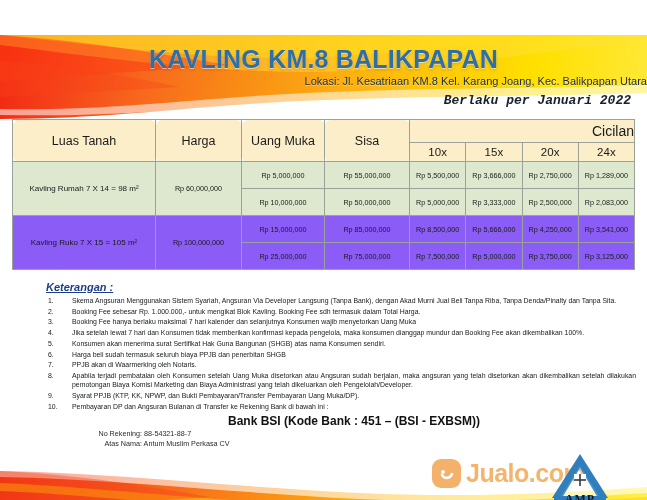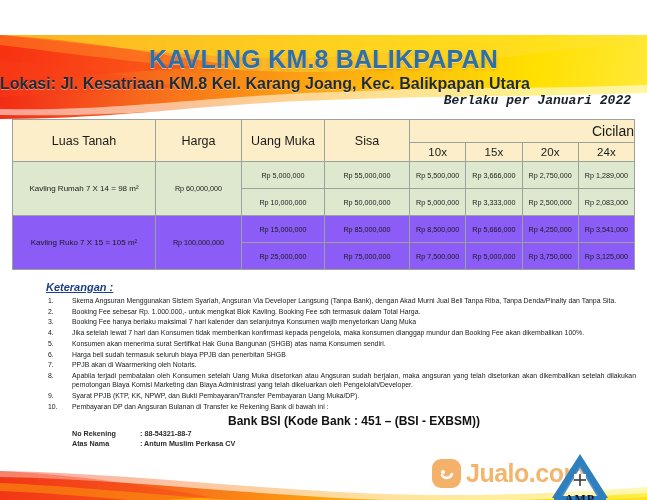--- a/index.html
+++ b/index.html
@@ -13,58 +13,58 @@
 
   
   .banner{position:absolute;left:0;top:0;width:647px;height:84px;overflow:hidden;}
   .banner .bg{position:absolute;inset:0;
     background:linear-gradient(100deg,#f12711 0%,#f5421a 10%,#f76b1c 24%,#f98b15 37%,#fcad11 52%,#fdc70c 66%,#ffe000 82%,#ffe93a 100%);}
   .banner .wave{position:absolute;left:0;top:0;width:647px;height:84px;}
   .banner .titlewrap{position:absolute;left:0;top:0;width:647px;height:84px;}
   .bn-title{position:absolute;left:0;top:10px;width:647px;text-align:center;
     font-size:25px;font-weight:bold;letter-spacing:.2px;color:#2f6fa8;
     text-shadow:0 1px 0 rgba(255,255,255,.55),0 2px 3px rgba(120,60,0,.25);}
-  .bn-sub{position:absolute;left:0;top:40px;width:647px;text-align:left;
-    font-size:16px;font-weight:bold;color:#1f2a33;
+  .bn-sub{position:absolute;left:0;top:40px;width:647px;text-align:right;
+    font-size:11px;font-weight:normal;color:#1f2a33;
     text-shadow:0 1px 0 rgba(255,255,255,.4);}
   .bn-note{position:absolute;right:16px;top:58px;
     font-size:13px;font-weight:bold;font-style:italic;color:#19222b;font-family:Liberation Mono, monospace;}
 
   
   .table-zone{position:absolute;left:12px;top:84px;width:623px;height:142px;}
   table.price{border-collapse:collapse;width:623px;table-layout:fixed;
     border:1px solid #9aa39a;background:#fff;}
   table.price th,table.price td{
     border:1px solid #9aa39a;text-align:center;vertical-align:middle;
     color:#1a1a1a;padding:0;}
   table.price th{background:#fbeec8;font-weight:normal;font-size:12.5px;}
   thead th.sub{font-size:11.5px;height:16px;}
   thead th.cic{font-size:14px;height:20px;text-align:right;}
-  thead th.big{height:41px;}
+  thead th.big{height:41px;border-radius:6px;}
   td.rowlbl{font-size:8px;}
   td.money{font-size:7.2px;height:26px;white-space:nowrap;}
   tr.g td{background:#dde8cf;}
   tr.b td{background:#8b5cf6;}
   .c-luas{width:142px;}
   .c-harga{width:85px;}
   .c-um{width:82px;}
   .c-sisa{width:84px;}
   .c-cic{width:57.5px;}
 
   
   .ket{position:absolute;left:46px;top:246px;width:590px;}
   .ket-title{font-size:11px;font-weight:bold;font-style:italic;color:#1c3d87;
     text-decoration:underline;margin:0 0 3px 0;}
   ol.notes{margin:0;padding:0;list-style:none;}
   ol.notes li{position:relative;padding-left:26px;margin-bottom:1.5px;
     font-size:6.9px;line-height:9.2px;color:#16181a;text-align:justify;}
   ol.notes li .num{position:absolute;left:2px;top:0;width:18px;font-size:6.9px;}
   .bankline{font-size:12px;font-weight:bold;color:#111;margin-top:3px;padding-left:26px;text-align:center;}
-  .bankrow{font-size:7.2px;font-weight:bold;color:#2a2a2a;padding-left:26px;
-    display:flex;margin-top:1px;}
+  .bankrow{font-size:7.2px;font-weight:normal;color:#2a2a2a;padding-left:26px;
+    display:flex;margin-top:1px;text-align:right;}
   .bankrow .k{width:68px;display:block;}
   .bankrow .v{display:block;}
 
   
   .footer{position:absolute;left:0;bottom:0;width:647px;height:64px;overflow:hidden;}
   .footer .bg{position:absolute;inset:0;
     background:linear-gradient(95deg,#ef2f14 0%,#f4481a 12%,#f86f1b 28%,#fb9412 44%,#fdb70d 60%,#ffd405 76%,#ffe72b 92%,#fff04e 100%);}
 
   
   .jualo{position:absolute;left:432px;top:424px;display:flex;align-items:center;gap:5px;opacity:.82;}

